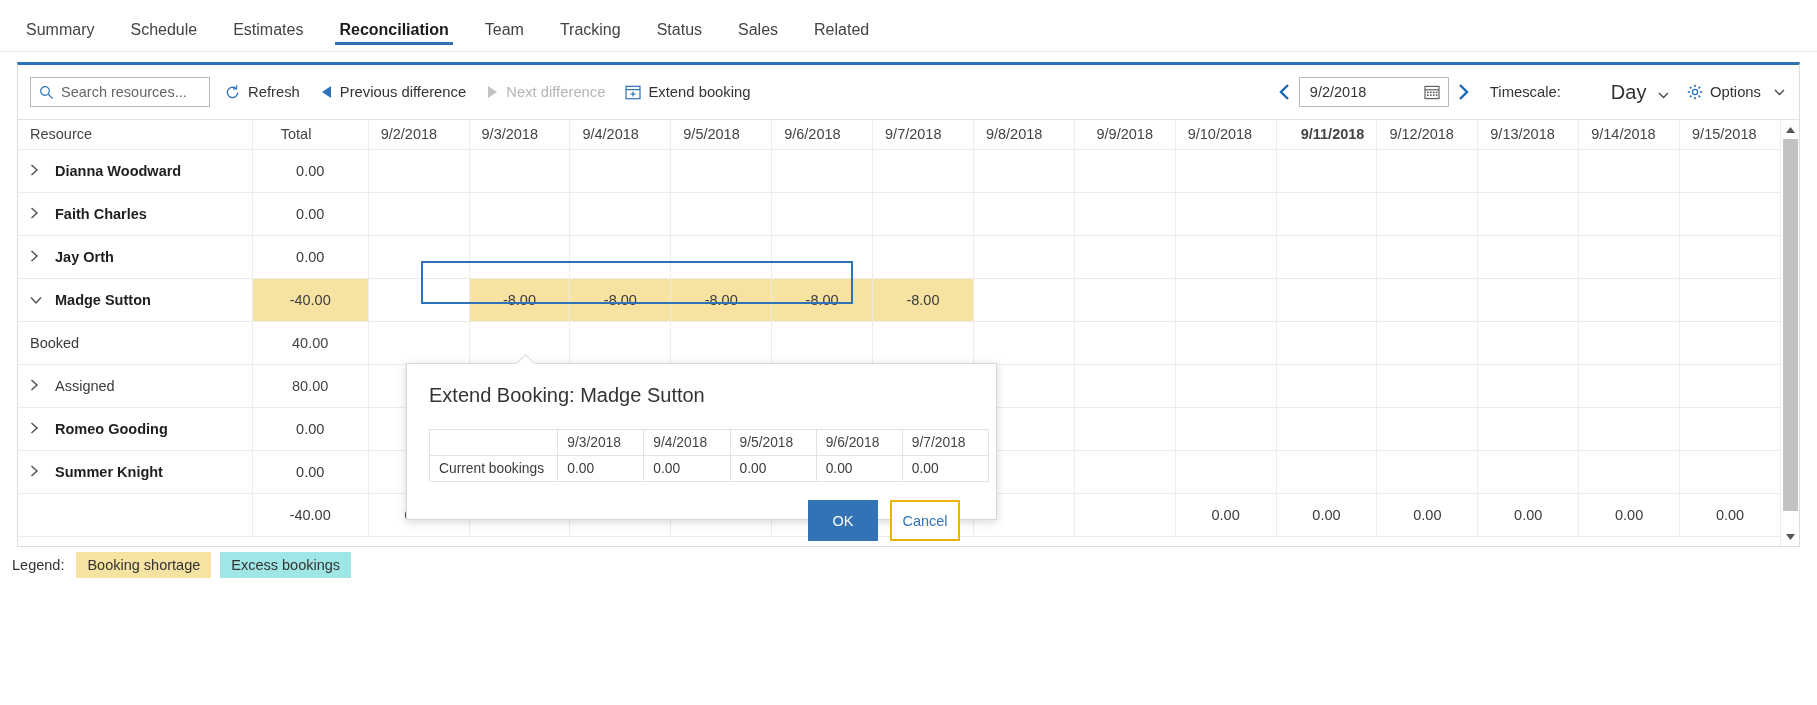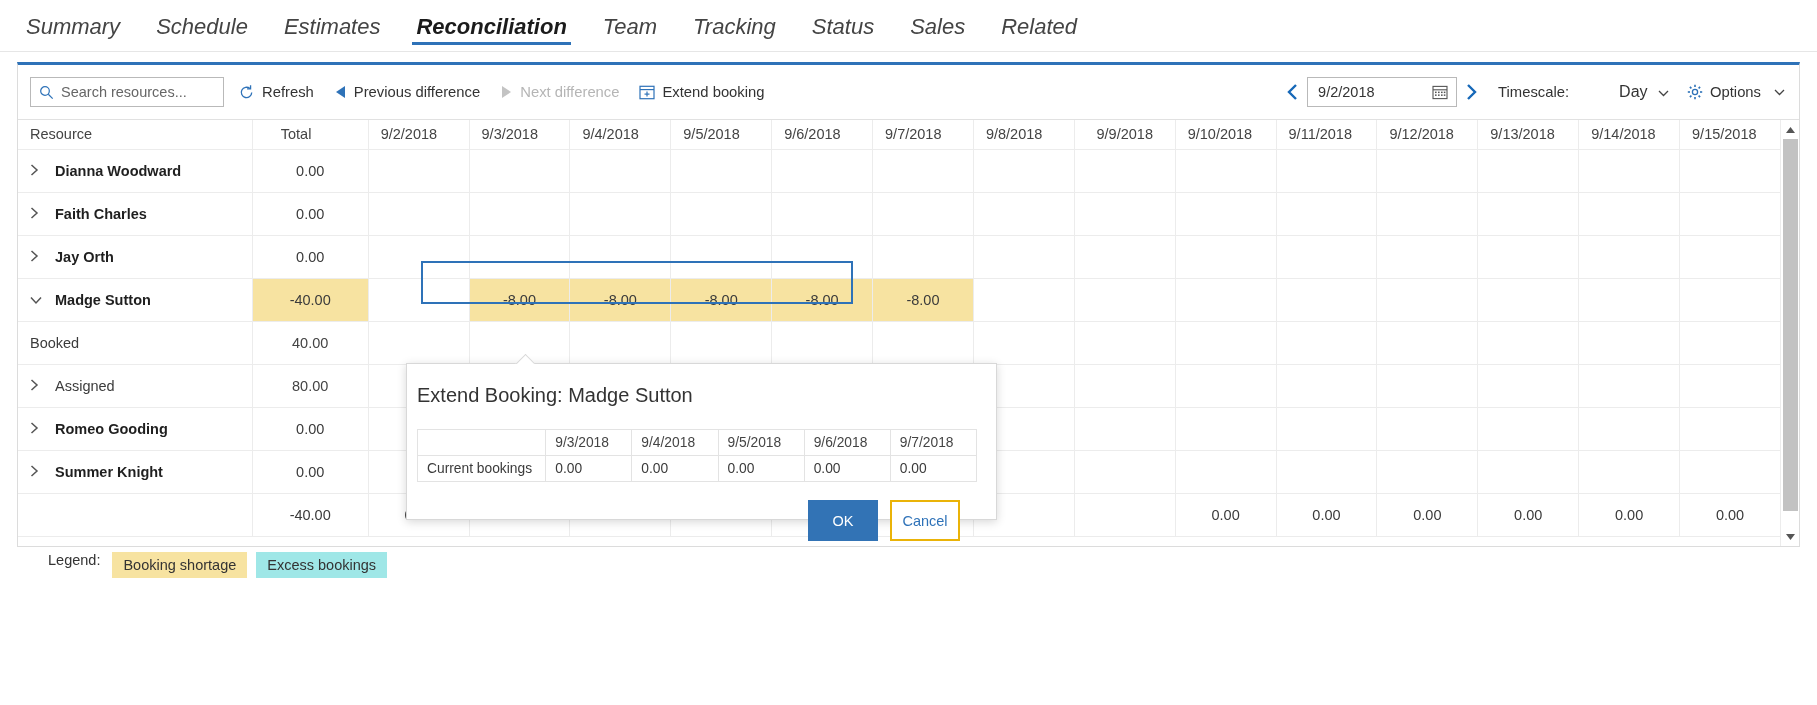--- a/index.html
+++ b/index.html
@@ -17,26 +17,25 @@
     display: flex;
     align-items: flex-end;
     height: 52px;
     padding-left: 8px;
     border-bottom: 1px solid #e6e6e6;
     background: #ffffff;
   }
   .tab {
     position: relative;
     padding: 0 18px 13px 18px;
-    font-size: 22px;
+    font-size: 16px;
     color: #444444;
     line-height: 1;
     cursor: pointer;
     white-space: nowrap;
-    font-style: italic;
   }
   .tab.active { color: #1b1b1b; font-weight: bold; }
   .tab.active::after {
     content: "";
     position: absolute;
     left: 14px; right: 14px; bottom: 6px;
     height: 3px;
     background: #2e72b8;
   }
 
@@ -54,21 +53,21 @@
   .toolbar {
     height: 54px;
     display: flex;
     align-items: center;
     padding: 0 10px 0 12px;
     background: #ffffff;
   }
   .search-box {
     display: flex;
     align-items: center;
-    width: 194px; height: 30px;
+    width: 180px; height: 30px;
     border: 1px solid #b9b9b9;
     padding: 0 8px;
     margin-right: 14px;
     background: #fff;
   }
   .search-box input {
     border: 0; outline: 0;
     font-size: 14.5px;
     font-family: "Liberation Sans", sans-serif;
     color: #333;
@@ -103,21 +102,21 @@
     display: flex; align-items: center;
     width: 150px; height: 30px;
     border: 1px solid #b9b9b9;
     padding: 0 8px 0 10px;
     background: #fff;
   }
   .date-box .dv {
     flex: 1; font-size: 14.5px; color: #333;
   }
   .tl-label { font-size: 14.8px; color: #333; margin-left: 12px; margin-right: 10px; }
-  .tl-value { font-size: 16px; color: #333; cursor: pointer; padding-left: 40px; }
+  .tl-value { font-size: 20px; color: #333; cursor: pointer; padding-left: 40px; }
   .caret { font-size: 11px; color: #444; margin-left: 6px; }
   .opt { display: flex; align-items: center; gap: 7px; font-size: 14.8px; color:#333; margin-left: 18px; margin-right: 4px; cursor: pointer;}
 
   
   .gridwrap {
     position: relative;
     height: 426px;
     border-top: 1px solid #e1e1e1;
   }
   table.grid {
@@ -187,38 +186,38 @@
     top: 19px; left: 2px;
     width: 15px; height: 372px;
     background: #c2c2c2;
     cursor: pointer;
   }
   .vsb .arrow.down { position: absolute; bottom: 0; left: 0; }
 
   
   .legend {
     position: absolute;
-    left: 48px; top: 552px;
-    display: flex; 
+    left: 12px; top: 552px;
+    display: flex; align-items: center;
     font-size: 14.5px; color: #333;
   }
   .legend .lab { margin-right: 12px; }
   .legend .chip { padding: 5px 11px; margin-right: 9px; font-size: 14.5px; color: #333; }
 
   
   .dialog {
     position: absolute;
     left: 406px; top: 363px;
     width: 591px; height: 157px;
     background: #ffffff;
     border: 1px solid #d8d8d8;
     box-shadow: 0 2px 9px rgba(0,0,0,0.16);
     z-index: 20;
   }
-  .dialog-inner { padding: 20px 22px 0 10px; }
+  .dialog-inner { padding: 20px 22px 0 22px; }
   .dlg-pointer {
     position: absolute;
     left: 108px; top: -10px;
     width: 20px; height: 10px;
     overflow: hidden;
   }
   .dlg-pointer::before {
     content: "";
     position: absolute;
     left: 0; top: 3px;
@@ -424,21 +423,21 @@
             <th style="text-align: left; padding-left: 28px;">Total</th>
             <th style="text-align: left;">9/2/2018</th>
             <th style="text-align: left;">9/3/2018</th>
             <th style="text-align: left;">9/4/2018</th>
             <th style="text-align: left;">9/5/2018</th>
             <th style="text-align: left;">9/6/2018</th>
             <th style="text-align: left;">9/7/2018</th>
             <th style="text-align: left;">9/8/2018</th>
             <th style="text-align: center;">9/9/2018</th>
             <th style="text-align: left;">9/10/2018</th>
-            <th style="text-align: left;">9/11/2018</th>
+            <th style="text-align: right; font-weight: bold;">9/11/2018</th>
             <th style="text-align: left;">9/12/2018</th>
             <th style="text-align: left;">9/13/2018</th>
             <th style="text-align: left;">9/14/2018</th>
             <th style="text-align: left;">9/15/2018</th>
           </tr>
         </thead>
       <tbody id="grid-body">
           <tr class="parent">
             <td class="resname"><span class="chev"><svg width="9" height="12" viewBox="0 0 9 12">
                   <polyline points="1.5,1 7,6 1.5,11" fill="none" stroke="#555" stroke-width="1.5"></polyline>

